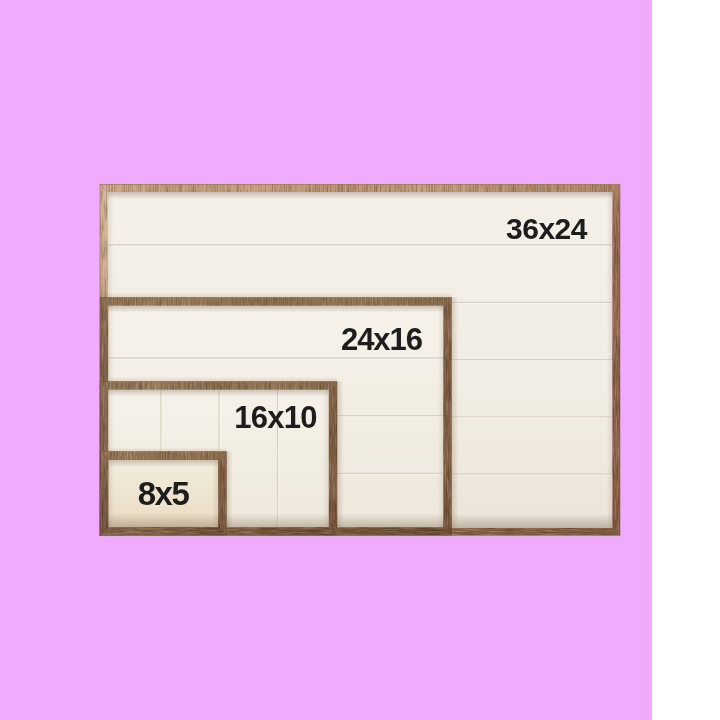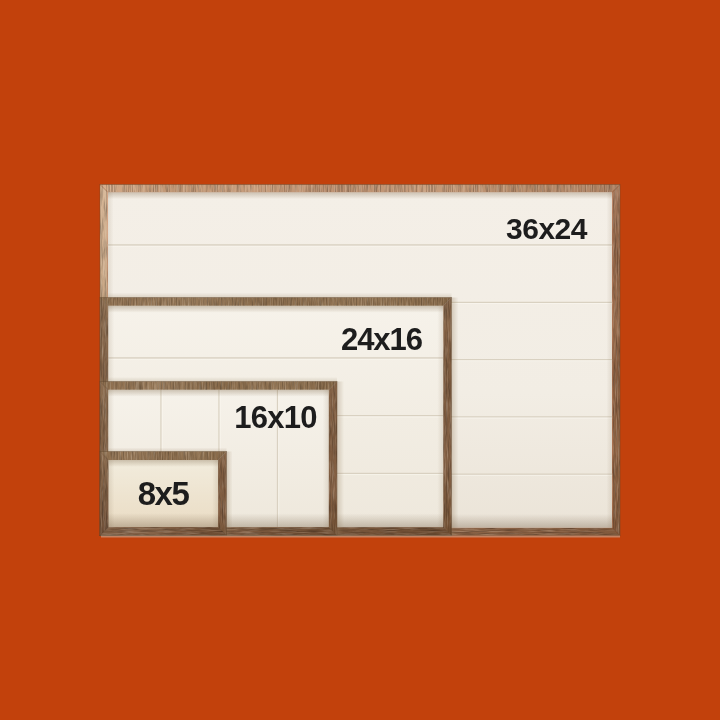--- a/index.html
+++ b/index.html
@@ -1,17 +1,17 @@
 <!DOCTYPE html>
 <html lang="en"><head>
 <meta charset="utf-8">
 <title>Frame sizes</title>
 <style>
   html,body{margin:0;padding:0;background:#ffffff;}
-  #stage{position:relative;width:720px;height:720px;background:#c2410c;overflow:hidden;
+  #stage{position:relative;width:652px;height:720px;background:#f0abfc;overflow:hidden;
          font-family:"Liberation Sans", sans-serif;}
   svg{display:block}
 </style>
 </head>
 <body>
 <div id="stage">
 <svg width="720" height="720" viewBox="0 0 720 720">
 <defs>
 
   <linearGradient id="wTopA" x1="0" y1="0" x2="1" y2="0">

